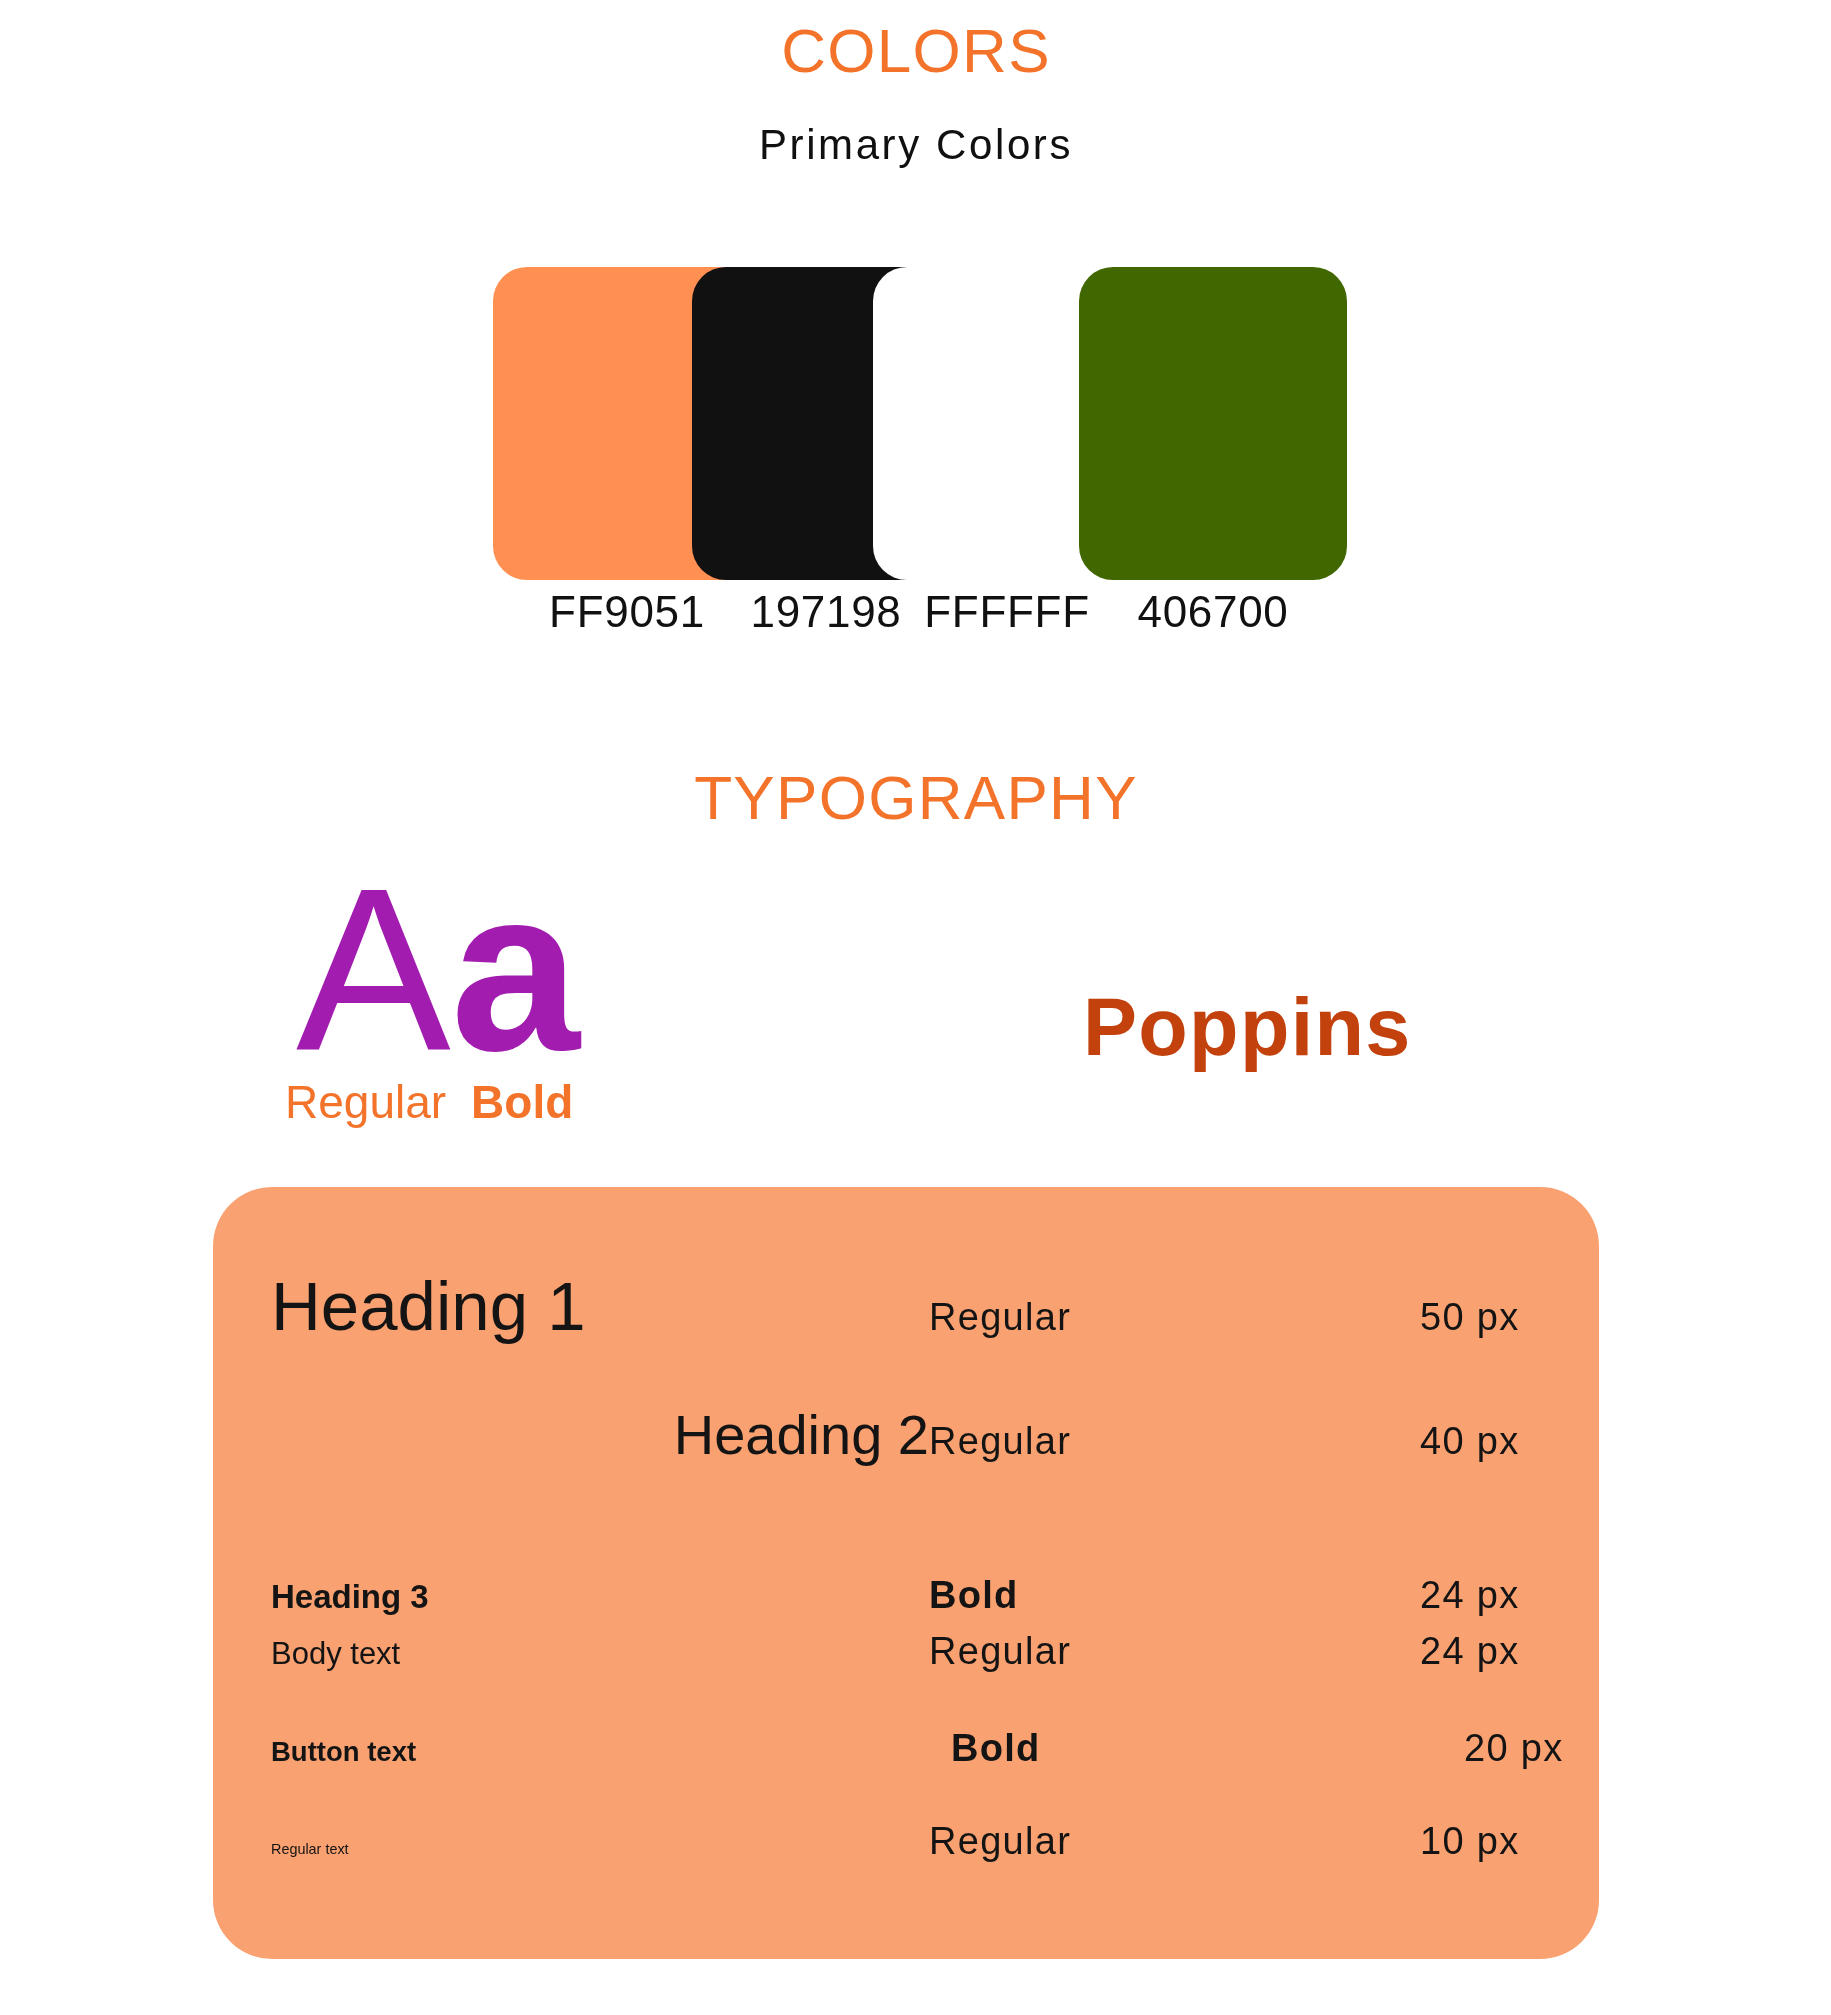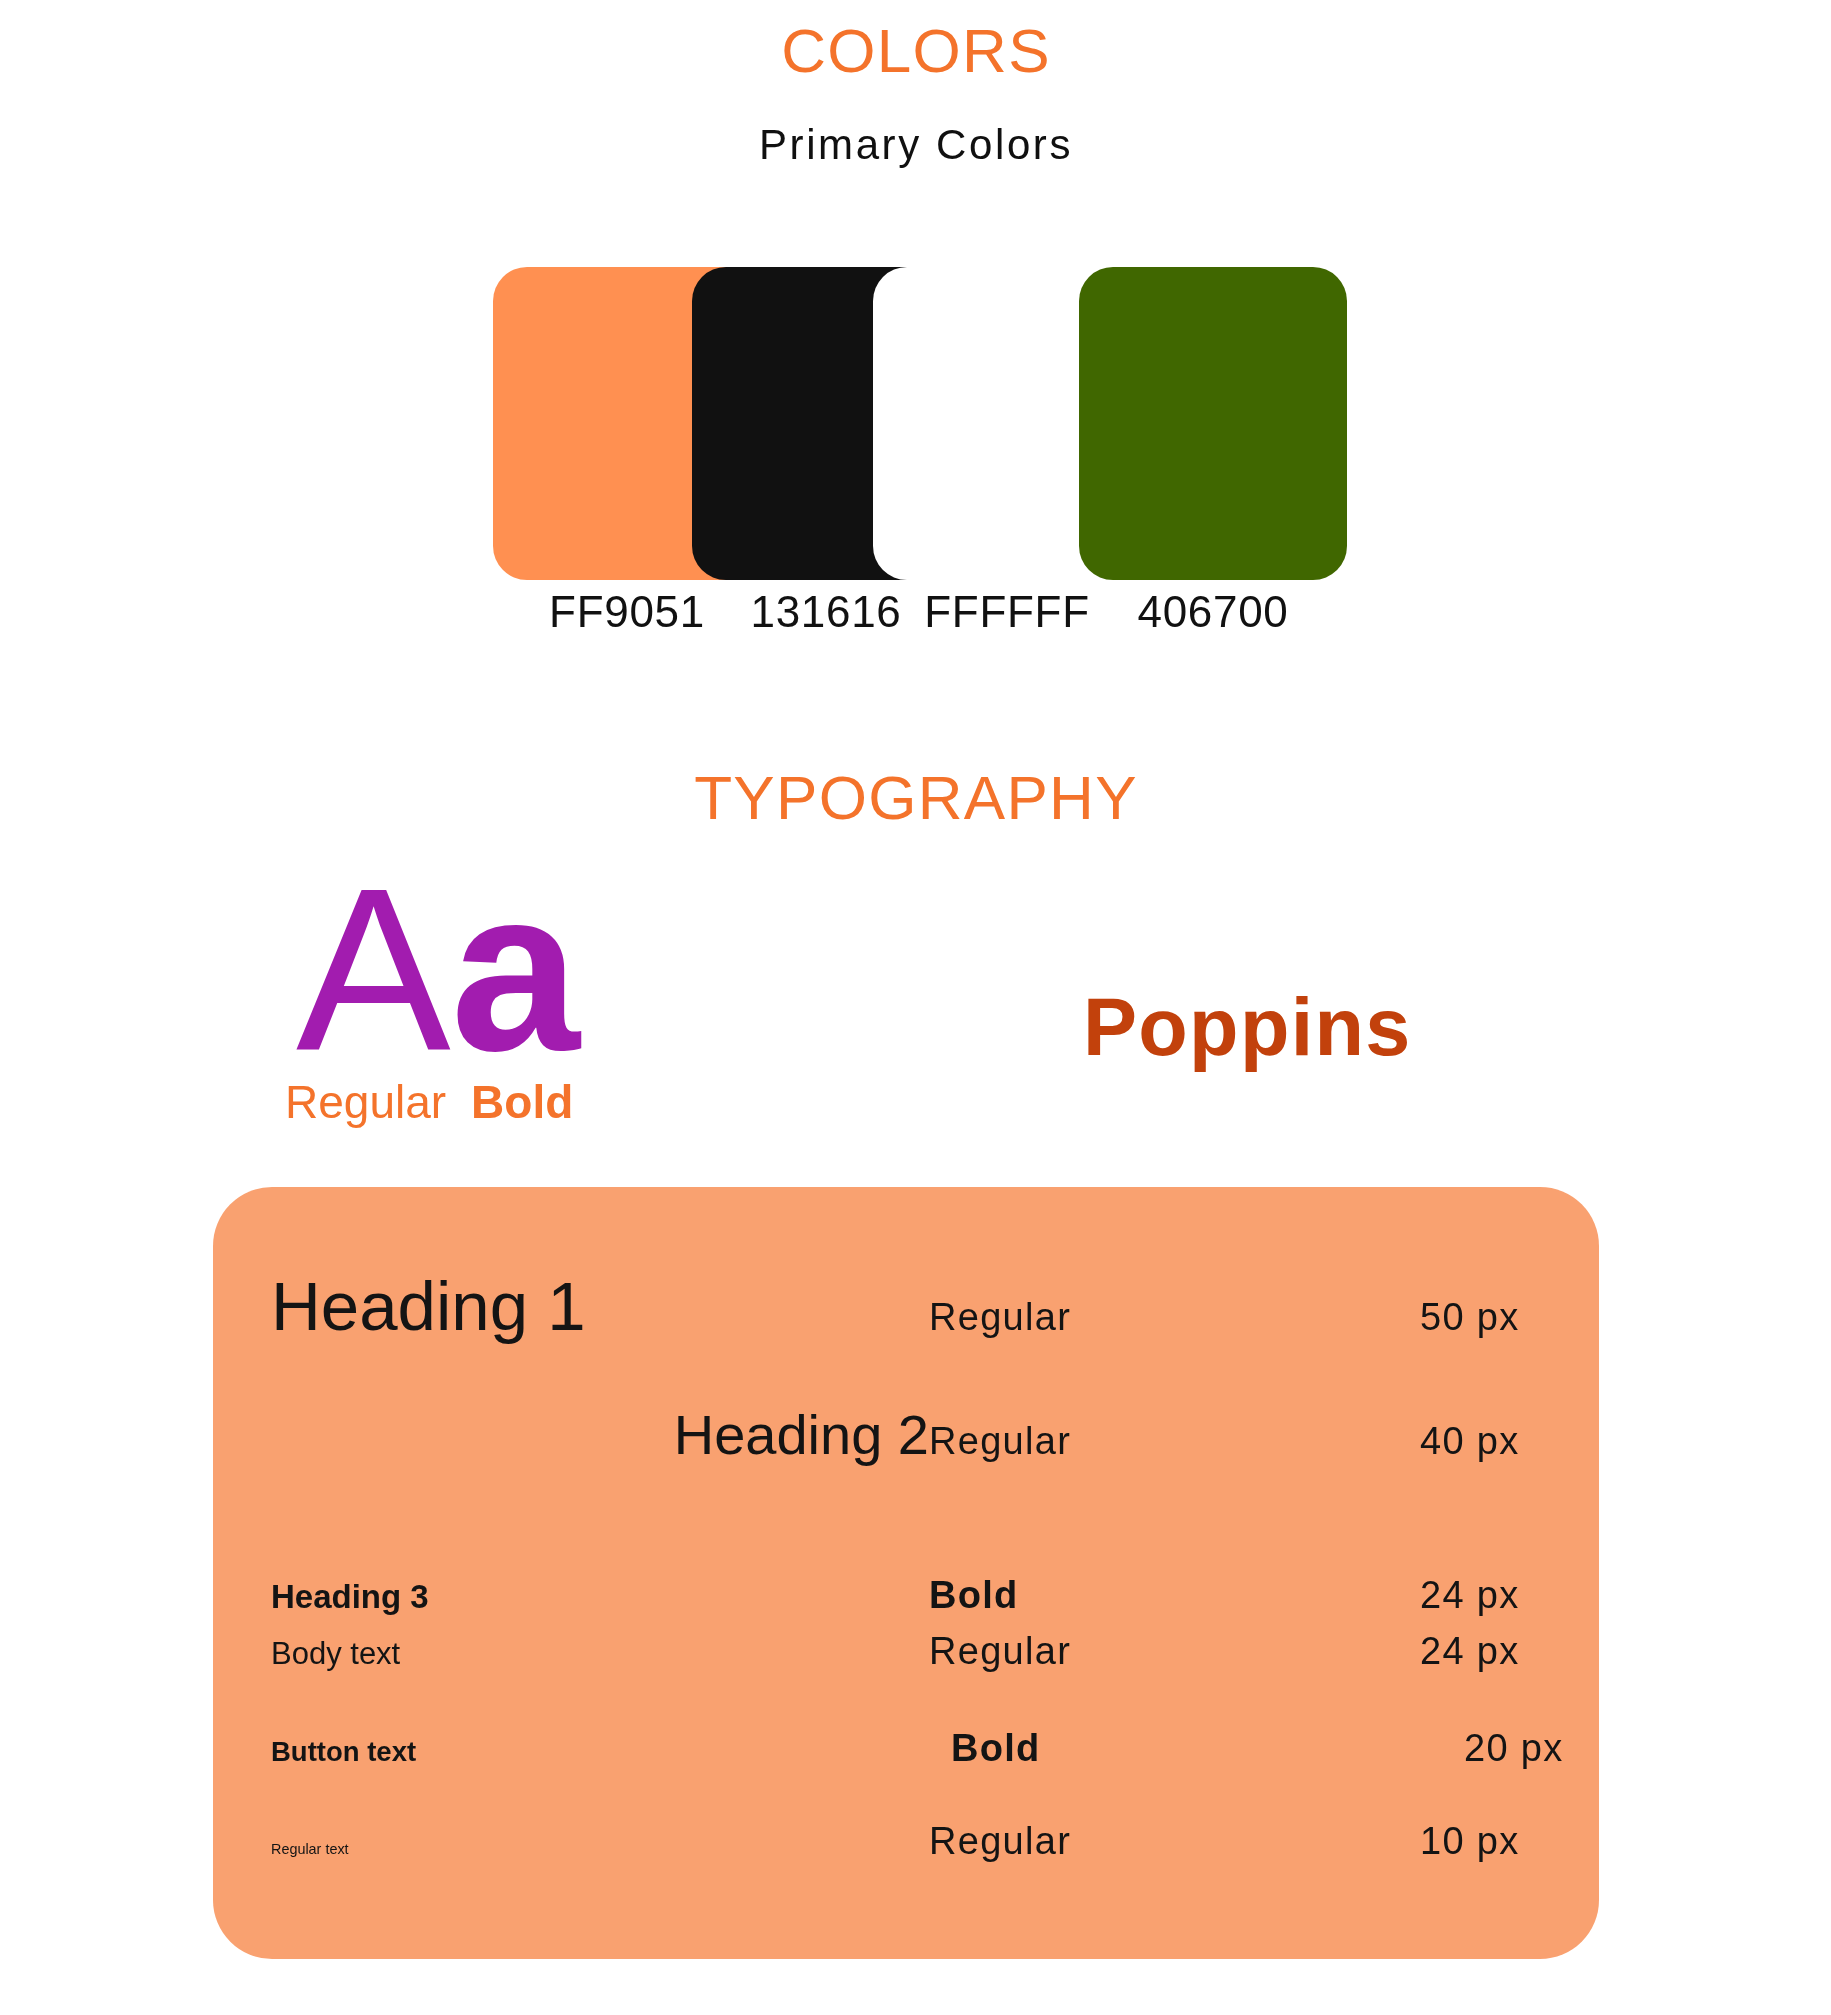--- a/index.html
+++ b/index.html
@@ -127,21 +127,21 @@
 
 <div class="abs sec-title colors-title">COLORS</div>
 <div class="abs sub-title">Primary Colors</div>
 
 <div class="abs swatch sw-0" style="background: rgb(255, 144, 81);"></div>
 <div class="abs swatch sw-1" style="background: rgb(17, 17, 17);"></div>
 <div class="abs swatch sw-2" style="background: rgb(255, 255, 255);"></div>
 <div class="abs swatch sw-3" style="background: rgb(64, 103, 0);"></div>
 
 <div class="abs hex hx-0">FF9051</div>
-<div class="abs hex hx-1">131616</div>
+<div class="abs hex hx-1">197198</div>
 <div class="abs hex hx-2">FFFFFF</div>
 <div class="abs hex hx-3">406700</div>
 
 <div class="abs sec-title typo-title">TYPOGRAPHY</div>
 
 <div class="abs specimen"><span class="sp-reg">A</span><span class="sp-bold">a</span></div>
 
 <div class="abs specimen-labels"><span class="lbl-reg">Regular</span><span class="lbl-bold">Bold</span></div>
 
 <div class="abs font-name">Poppins</div>

